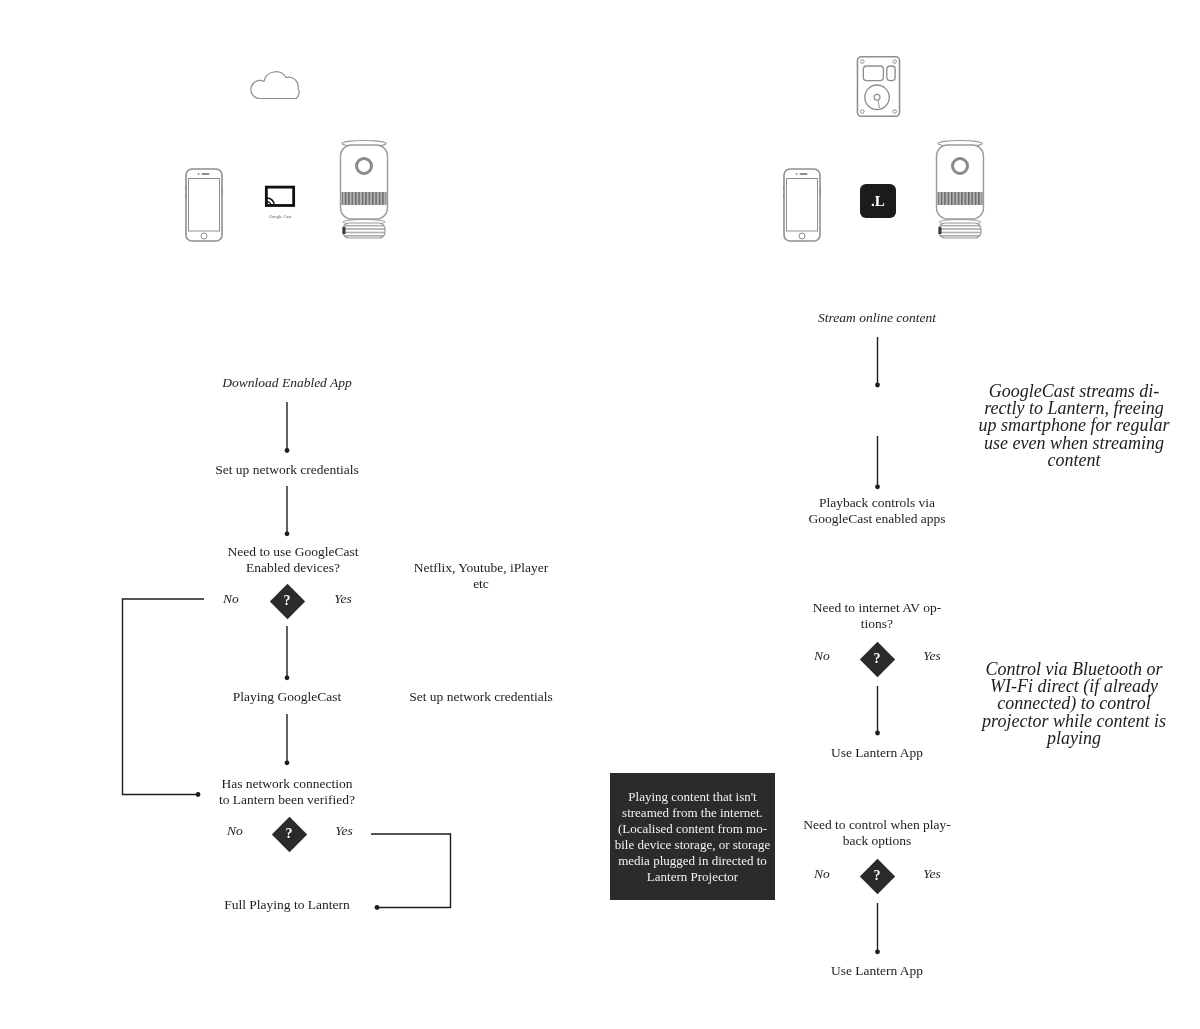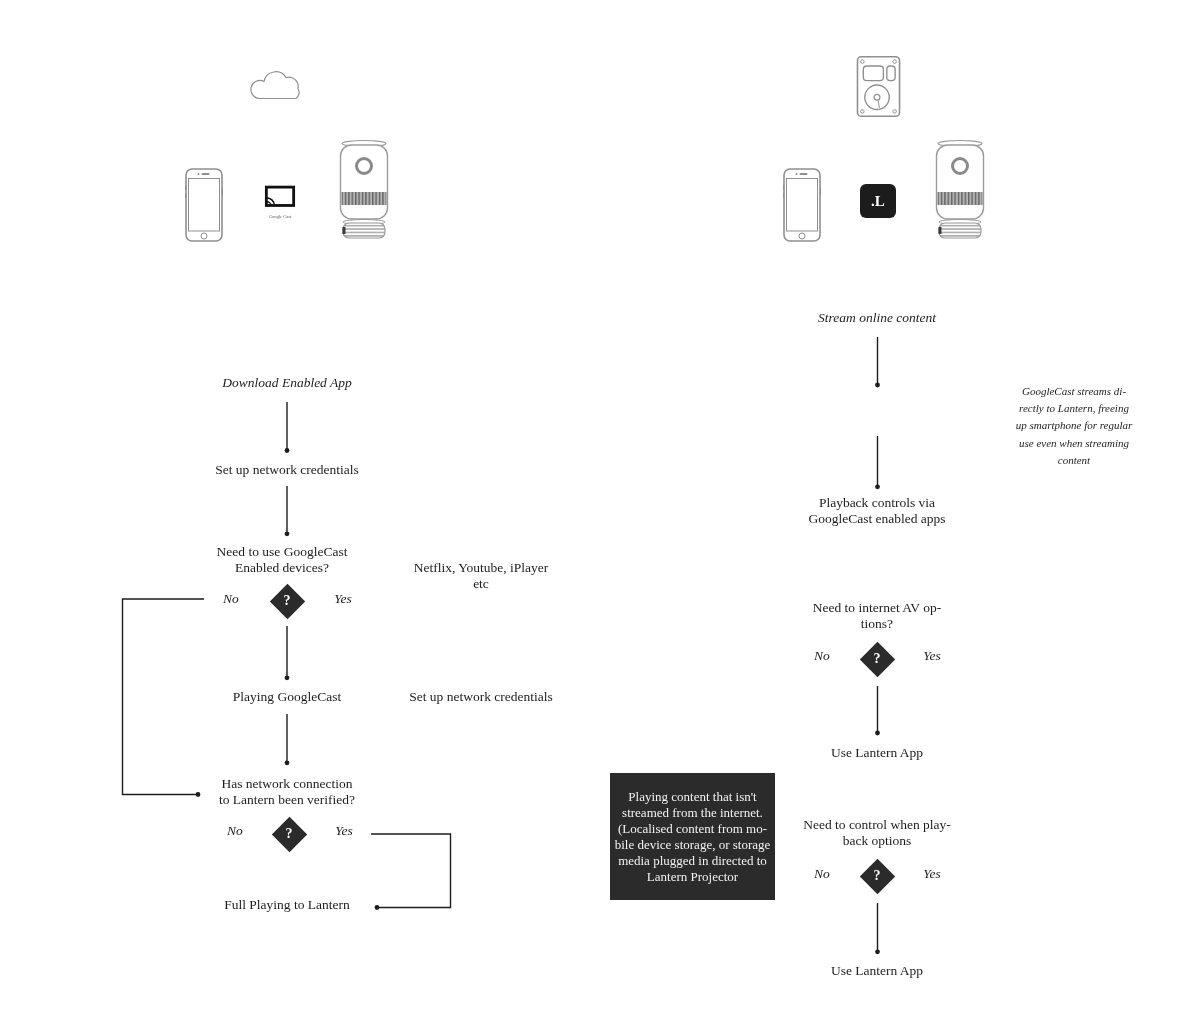--- a/index.html
+++ b/index.html
@@ -7,21 +7,21 @@
     position:relative;width:1200px;height:1029px;background:#ffffff;overflow:hidden;
     font-family:"Liberation Serif", serif;color:#1d1d1d;
   }
   .node{
     position:absolute;transform:translateX(-50%);width:max-content;
     text-align:center;font-size:13.5px;line-height:16px;white-space:pre-line;
   }
   .italic{font-style:italic;}
   .annotation{
     position:absolute;transform:translateX(-50%);width:max-content;
-    text-align:center;font-style:italic;font-size:11px;line-height:17.2px;white-space:pre-line;
+    text-align:center;font-style:italic;font-size:18px;line-height:17.2px;white-space:pre-line;
   }
   .darkbox{
     position:absolute;background:#2b2b2b;color:#f2f2f2;
     display:flex;align-items:center;justify-content:center;text-align:center;
     font-size:13px;line-height:16px;white-space:pre-line;
   }
   .diamond{position:absolute;width:36px;height:36px;}
   .diamond .sq{
     position:absolute;left:5.5px;top:5.5px;width:25px;height:25px;
     background:#2b2b2b;transform:rotate(45deg);
@@ -166,21 +166,21 @@
       <circle cx="377" cy="907.5" r="2.4"></circle>
       <circle cx="877.5" cy="385" r="2.4"></circle>
       <circle cx="877.5" cy="486.8" r="2.4"></circle>
       <circle cx="877.5" cy="733" r="2.4"></circle>
       <circle cx="877.5" cy="951.8" r="2.4"></circle>
     </g>
   </svg>
 
   <div class="node italic" style="left:287px;top:375px">Download Enabled App</div>
   <div class="node" style="left:287px;top:462px">Set up network credentials</div>
-  <div class="node" style="left:282px;top:544px">Need to use GoogleCast
+  <div class="node" style="left:293px;top:544px">Need to use GoogleCast
 Enabled devices?</div>
   <div class="node italic" style="left:231px;top:591px">No</div>
   <div class="node italic" style="left:343px;top:591px">Yes</div>
   <div class="node" style="left:481px;top:560px">Netflix, Youtube, iPlayer
 etc</div>
   <div class="node" style="left:287px;top:689px">Playing GoogleCast</div>
   <div class="node" style="left:481px;top:689px">Set up network credentials</div>
   <div class="node" style="left:287px;top:776px">Has network connection
 to Lantern been verified?</div>
   <div class="node italic" style="left:235px;top:823px">No</div>
@@ -202,20 +202,25 @@
   <div class="annotation" style="left:1074px;top:383px">GoogleCast streams di-
 rectly to Lantern, freeing
 up smartphone for regular
 use even when streaming
 content</div>
   <div class="node" style="left:877px;top:600px">Need to internet AV op-
 tions?</div>
   <div class="node italic" style="left:822px;top:648px">No</div>
   <div class="node italic" style="left:932px;top:648px">Yes</div>
   <div class="node" style="left:877px;top:745px">Use Lantern App</div>
+  <div class="annotation" style="left:1074px;top:661px">Control via Bluetooth or
+WI-Fi direct (if already
+connected) to control
+projector while content is
+playing</div>
 
   <div class="darkbox" style="left:610px;top:773px;width:165px;height:127px">
     <span>Playing content that isn't
 streamed from the internet.
 (Localised content from mo-
 bile device storage, or storage
 media plugged in directed to
 Lantern Projector</span>
   </div>
 

